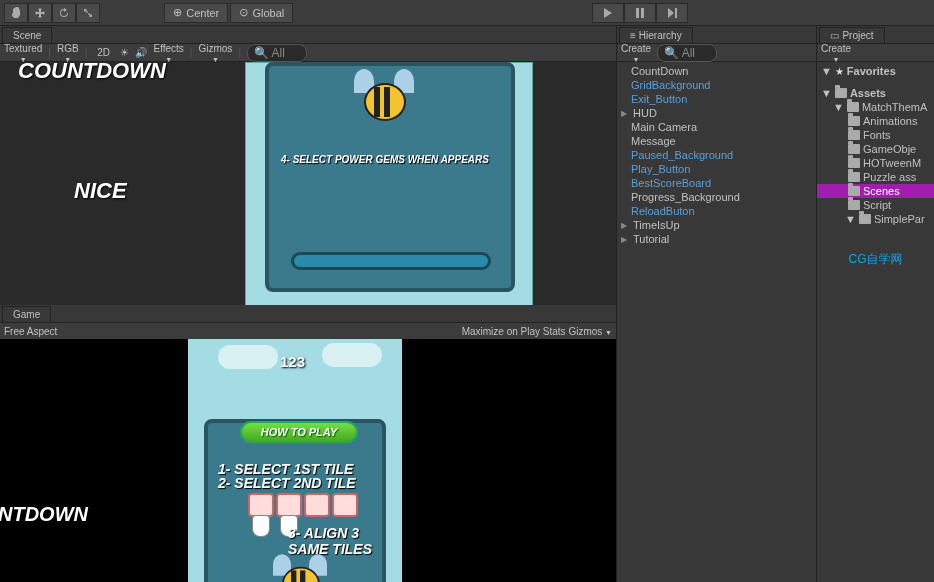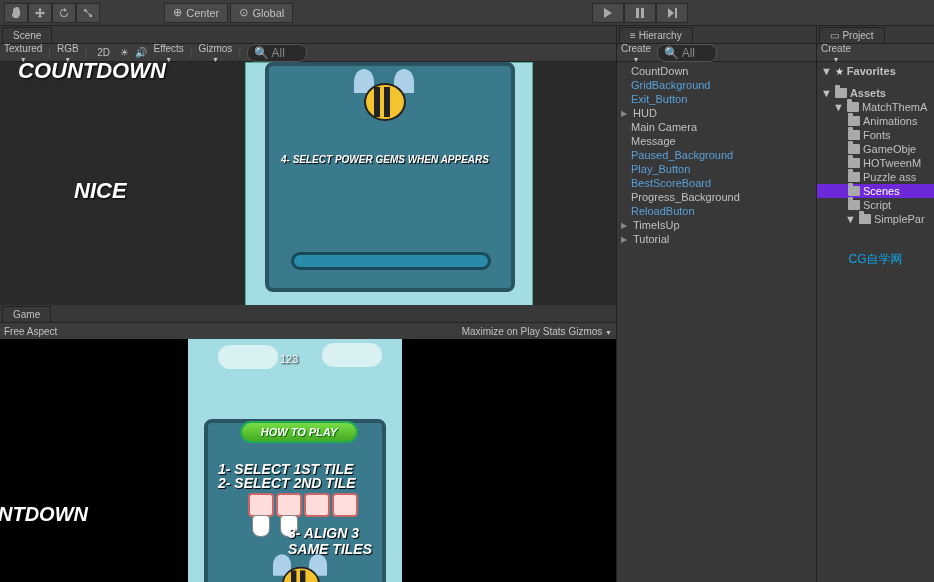--- a/index.html
+++ b/index.html
@@ -43,21 +43,21 @@
 .game-view { flex: 1; background: #000; position: relative; overflow: hidden; }
 .game-inner { position: absolute; left: 188px; top: 0; width: 214px; height: 100%; background: #a4dce4; }
 .game-cloud { position: absolute; width: 60px; height: 24px; background: rgba(255,255,255,0.6); border-radius: 12px; }
 
 .hud-bar { position: absolute; top: 42px; left: 10px; right: 10px; height: 20px; display: flex; align-items: center; gap: 4px; }
 .star { width: 24px; height: 24px; background: #ffd700; clip-path: polygon(50% 0%, 61% 35%, 98% 35%, 68% 57%, 79% 91%, 50% 70%, 21% 91%, 32% 57%, 2% 35%, 39% 35%); display: flex; align-items: center; justify-content: center; font-size: 8px; font-weight: bold; color: #222; }
 .bar { height: 12px; border-radius: 6px; border: 2px solid #555; }
 .bar.blue { width: 56px; background: linear-gradient(#6cf, #3af); }
 .bar.green { width: 78px; background: linear-gradient(#6c3, #3a0); }
 .pause-btn { width: 18px; height: 18px; border-radius: 50%; background: #f90; border: 2px solid #c60; }
-.score-bubble { position: absolute; top: 14px; left: 92px; color: #fff; font-weight: normal; font-size: 11px; text-shadow: 1px 1px 2px #000; }
+.score-bubble { position: absolute; top: 14px; left: 92px; color: #fff; font-weight: bold; font-size: 15px; text-shadow: 1px 1px 2px #000; }
 
 .how-card { position: absolute; left: 16px; top: 80px; width: 182px; height: 220px; background: #3a7a8c; border: 4px solid #2a5560; border-radius: 8px; }
 .how-title { position: absolute; top: -2px; left: 32px; width: 118px; height: 22px; background: linear-gradient(#7d4, #4a2); border: 2px solid #2a5; border-radius: 11px; color: #fff; font-weight: bold; font-size: 11px; display: flex; align-items: center; justify-content: center; font-style: italic; text-shadow: 1px 1px 1px #060; }
 .how-text { position: absolute; color: #fff; font-weight: bold; font-size: 14px; font-style: italic; text-shadow: 1px 1px 1px #000; }
 .tile-row { position: absolute; left: 40px; top: 70px; display: flex; gap: 2px; }
 .tile { width: 26px; height: 24px; background: #fdd; border: 2px solid #c66; border-radius: 4px; }
 .hand-ptr { position: absolute; width: 18px; height: 22px; background: #fff; border-radius: 4px 4px 8px 8px; border: 1px solid #888; }
 
 .ntdown { position: absolute; left: -2px; bottom: 56px; color: #fff; font-weight: bold; font-size: 20px; font-style: italic; text-shadow: 1px 1px 2px #000; }
 
@@ -67,21 +67,21 @@
 .h-item .arrow { width: 10px; display: inline-block; text-align: center; color: #888; font-size: 8px; }
 .h-item.blue { color: #5aa0d8; }
 
 .p-item { padding: 1px 4px; cursor: pointer; display: flex; align-items: center; gap: 3px; font-size: 11px; }
 .p-indent-0 { padding-left: 4px; }
 .p-indent-1 { padding-left: 16px; }
 .p-indent-2 { padding-left: 28px; }
 .folder-icon { width: 12px; height: 10px; background: #aaa; border-radius: 1px; display: inline-block; position: relative; }
 .folder-icon::before { content: ''; position: absolute; top: -3px; left: 0; width: 5px; height: 3px; background: #aaa; border-radius: 1px 1px 0 0; }
 .star-icon { color: #ddd; font-size: 10px; }
-.p-item.selected { background: #6d28d9; color: #fff; }
+.p-item.selected { background: #a21caf; color: #fff; }
 
 svg { display: block; }
 </style>
 </head>
 <body>
 
 <div class="toolbar">
   <div class="tool-group">
     <div class="tool-btn">
         <svg width="12" height="12" viewBox="0 0 12 12">

